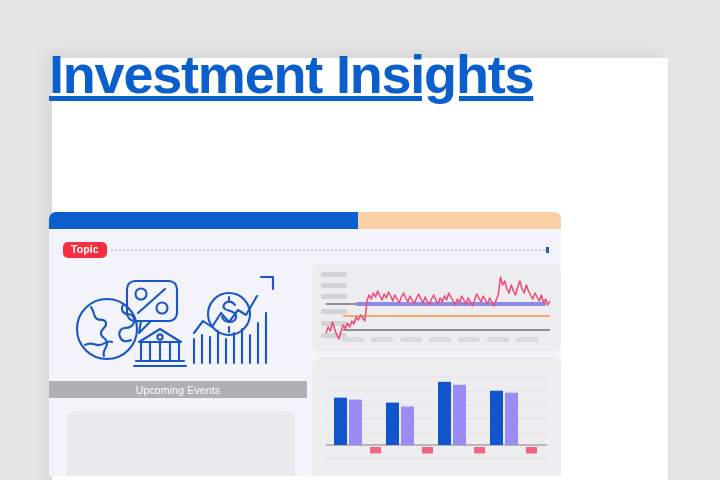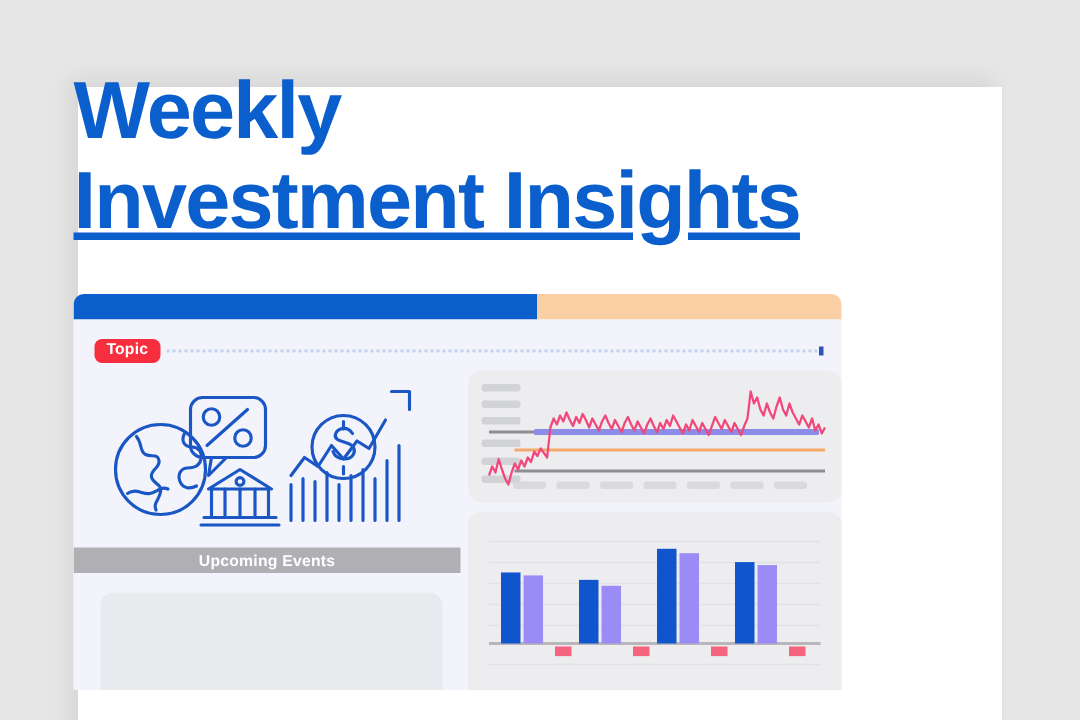--- a/index.html
+++ b/index.html
@@ -38,21 +38,21 @@
     line-height: 1.12;
     letter-spacing: -1.2px;
     white-space: nowrap;
   }
   #headline .line2 { display:block;text-decoration:underline; }
 
   
   #doc-panel {
     position: absolute;
     left: 49px;
-    top: 196px;
+    top: 212px;
     width: 512px;
     height: 264px;
     border-radius: 7px 7px 0 0;
     overflow: hidden;
     background: #f3f4fb;
   }
   #panel-topbar {
     position: absolute;
     left: 0; top: 0;
     width: 100%;
@@ -119,21 +119,20 @@
     position: absolute;
     left: 0; top: 122px;
     width: 258px; height: 17px;
     background: #b0b0b4;
     color: #ffffff;
     font-size: 10.5px;
     display: flex;
     align-items: center;
     justify-content: center;
     letter-spacing: .15px;
-    font-weight: bold;
   }
   #events-card {
     position: absolute;
     left: 18px; top: 152px;
     width: 228px; height: 65px;
     background: #e9eaee;
     border-radius: 9px 9px 0 0;
   }
 
   
@@ -177,21 +176,20 @@
 
   
   #bar-svg { position: absolute; left: 0; top: 0; }
 </style>
 </head>
 <body>
 
 <div id="page-sheet"></div>
 
 <div id="headline">
-  <span>Weekly</span>
   <span class="line2">Investment Insights</span>
 </div>
 
 <div id="doc-panel">
 
   <div id="panel-topbar">
     <div class="topbar-blue"></div>
     <div class="topbar-peach"></div>
   </div>
 

